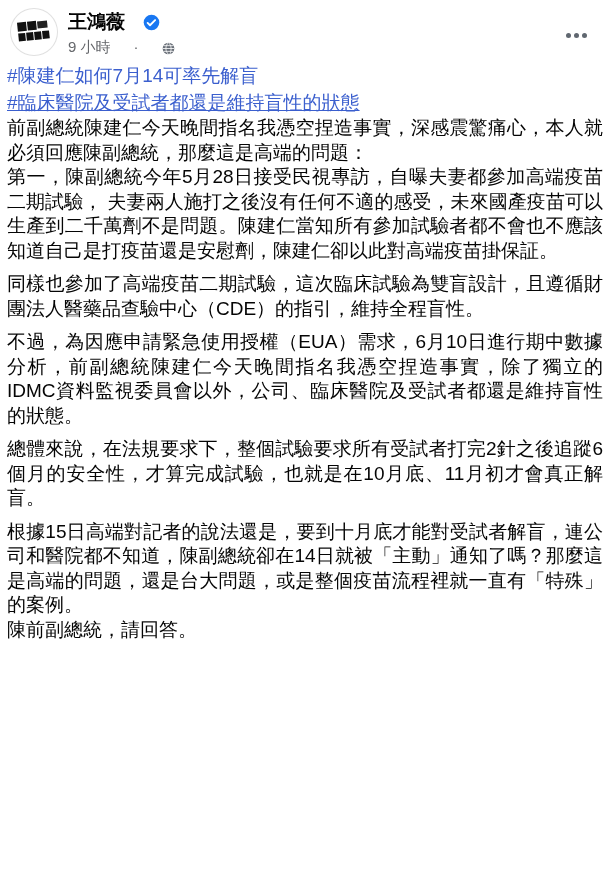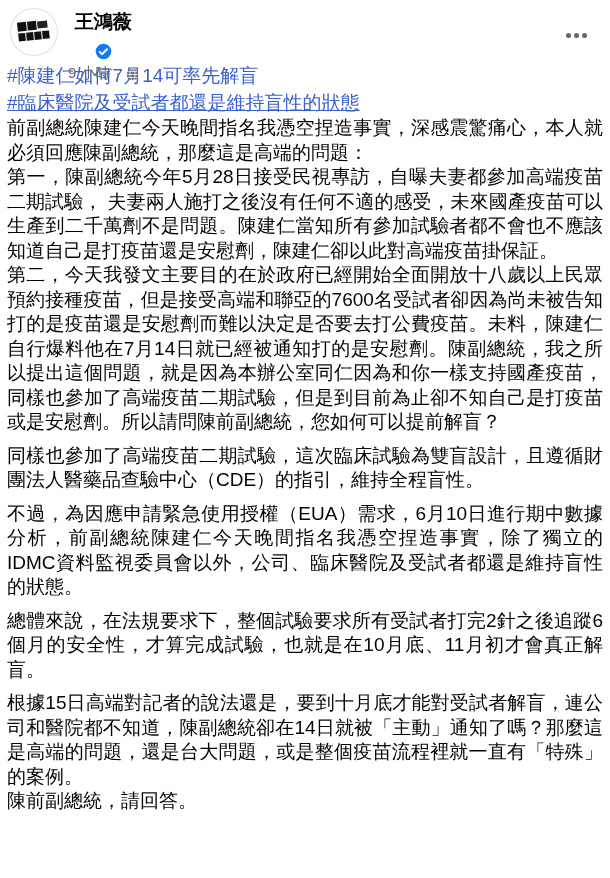--- a/index.html
+++ b/index.html
@@ -34,28 +34,28 @@
     position: absolute; left: 7px; top: 12px;
     transform: rotate(-6deg);
   }
   .logo-row { display: flex; gap: 1px; margin-bottom: 2px; }
   .logo-block { background: #111; height: 9px; }
   .lb-a { width: 9px; } .lb-b { width: 9px; }
   .lb-tiny { width: 10px; height: 7px; background: #222; margin-top: 1px; }
   .logo-row2 .logo-block { height: 8px; width: 7px; }
 
   .hmeta { margin-left: 10px; padding-top: 2px; }
-  .name-row { display: flex; align-items: center; gap: 9px; flex-direction: column; }
+  .name-row { display: flex; align-items: center; gap: 18px; }
   .page-name {
     font-size: 19px; font-weight: bold; color: #050505;
     line-height: 24px; text-decoration: none; cursor: pointer;
   }
   .badge { width: 17px; height: 17px; display: inline-block; }
   .sub-row {
-    display: flex; align-items: center; gap: 5px;
+    display: flex; align-items: center; gap: 23px;
     margin-top: 3px;
     color: #65676b; font-size: 15px; line-height: 19px;
   }
   .timestamp { color: #65676b; text-decoration: none; cursor: pointer; }
   .dot-sep { color: #65676b; }
   .globe { width: 13px; height: 13px; display: inline-block; opacity: .95; }
 
   .more-btn {
     position: absolute; right: 16px; top: 22px;
     width: 36px; height: 26px;
@@ -138,21 +138,20 @@
   <div class="content">
     <p class="hashtag-line">
       <a class="hashtag">#陳建仁如何7月14可率先解盲</a>
     </p>
     <p class="hashtag-line">
       <a class="hashtag hovered">#臨床醫院及受試者都還是維持盲性的狀態</a>
     </p>
 
     <p class="body">前副總統陳建仁今天晚間指名我憑空捏造事實，深感震驚痛心，本人就必須回應陳副總統，那麼這是高端的問題：</p>
     <p class="body">第一，陳副總統今年5月28日接受民視專訪，自曝夫妻都參加高端疫苗二期試驗， 夫妻兩人施打之後沒有任何不適的感受，未來國產疫苗可以生產到二千萬劑不是問題。陳建仁當知所有參加試驗者都不會也不應該知道自己是打疫苗還是安慰劑，陳建仁卻以此對高端疫苗掛保証。</p>
-    <p class="body">第二，今天我發文主要目的在於政府已經開始全面開放十八歲以上民眾預約接種疫苗，但是接受高端和聯亞的7600名受試者卻因為尚未被告知打的是疫苗還是安慰劑而難以決定是否要去打公費疫苗。未料，陳建仁自行爆料他在7月14日就已經被通知打的是安慰劑。陳副總統，我之所以提出這個問題，就是因為本辦公室同仁因為和你一樣支持國產疫苗，同樣也參加了高端疫苗二期試驗，但是到目前為止卻不知自己是打疫苗或是安慰劑。所以請問陳前副總統，您如何可以提前解盲？</p>
     <p class="body gap">同樣也參加了高端疫苗二期試驗，這次臨床試驗為雙盲設計，且遵循財團法人醫藥品查驗中心（CDE）的指引，維持全程盲性。</p>
     <p class="body gap">不過，為因應申請緊急使用授權（EUA）需求，6月10日進行期中數據分析，前副總統陳建仁今天晚間指名我憑空捏造事實，除了獨立的IDMC資料監視委員會以外，公司、臨床醫院及受試者都還是維持盲性的狀態。</p>
     <p class="body gap">總體來說，在法規要求下，整個試驗要求所有受試者打完2針之後追蹤6個月的安全性，才算完成試驗，也就是在10月底、11月初才會真正解盲。</p>
     <p class="body gap">根據15日高端對記者的說法還是，要到十月底才能對受試者解盲，連公司和醫院都不知道，陳副總統卻在14日就被「主動」通知了嗎？那麼這是高端的問題，還是台大問題，或是整個疫苗流程裡就一直有「特殊」的案例。</p>
     <p class="body">陳前副總統，請回答。</p>
   </div>
 
 </div>
 
 </body></html>

